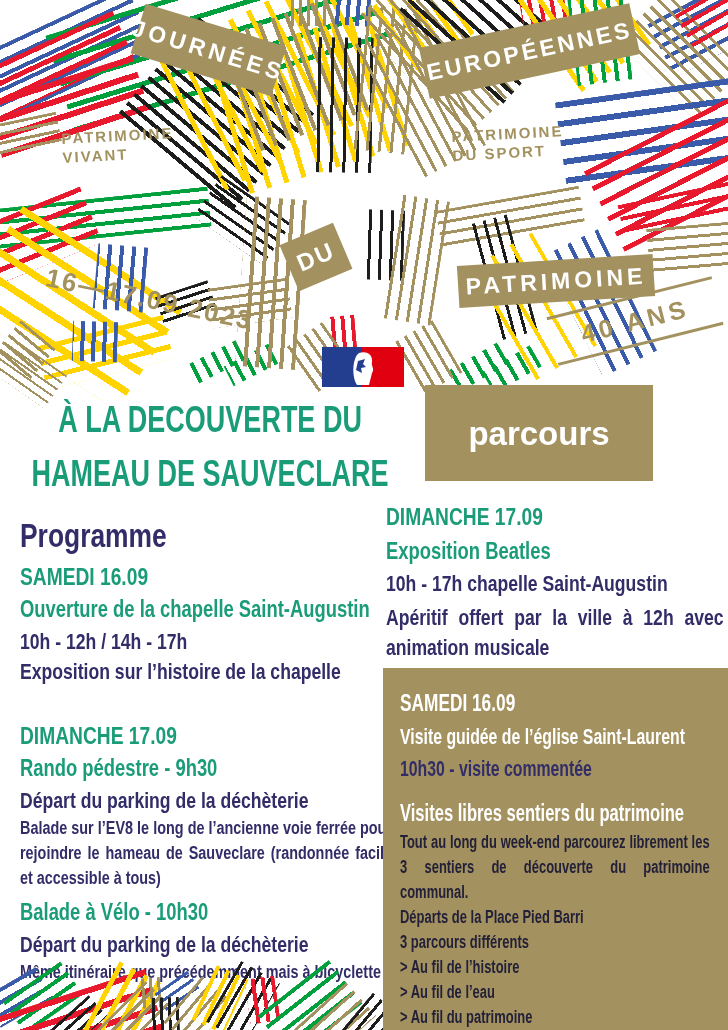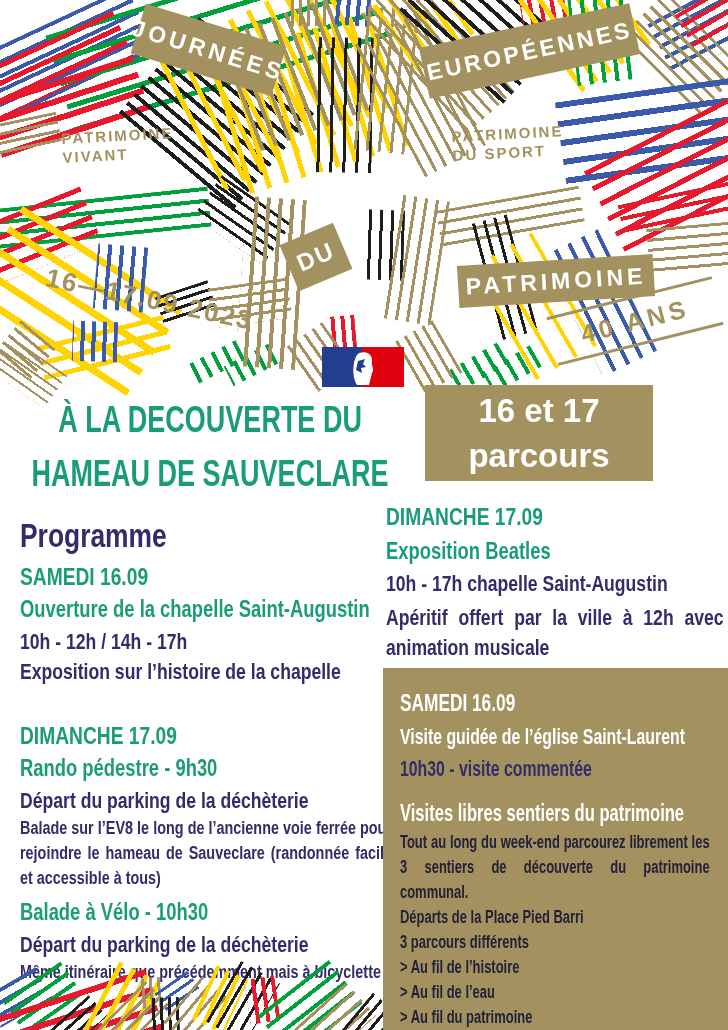--- a/index.html
+++ b/index.html
@@ -155,21 +155,20 @@
       <path d="M36 14 L43 12 L41 17 L44 20 L39 21 L40 26 L34 23 Z" fill="#243e8f"></path>
     </svg>
   </div>
 
   <div class="title">
     <div>À LA DECOUVERTE DU</div>
     <div>HAMEAU DE SAUVECLARE</div>
   </div>
 
   <div class="badge">
-    <div>16 et 17</div>
     <div>parcours</div>
   </div>
 
   <div class="col col-left">
     <div class="prog cond">Programme</div>
     <div class="day cond">SAMEDI 16.09</div>
     <div class="evt cond">Ouverture de la chapelle Saint-Augustin</div>
     <div class="sub cond">10h - 12h / 14h - 17h</div>
     <div class="sub cond">Exposition sur l’histoire de la chapelle</div>
     <div class="day cond mt">DIMANCHE 17.09</div>

